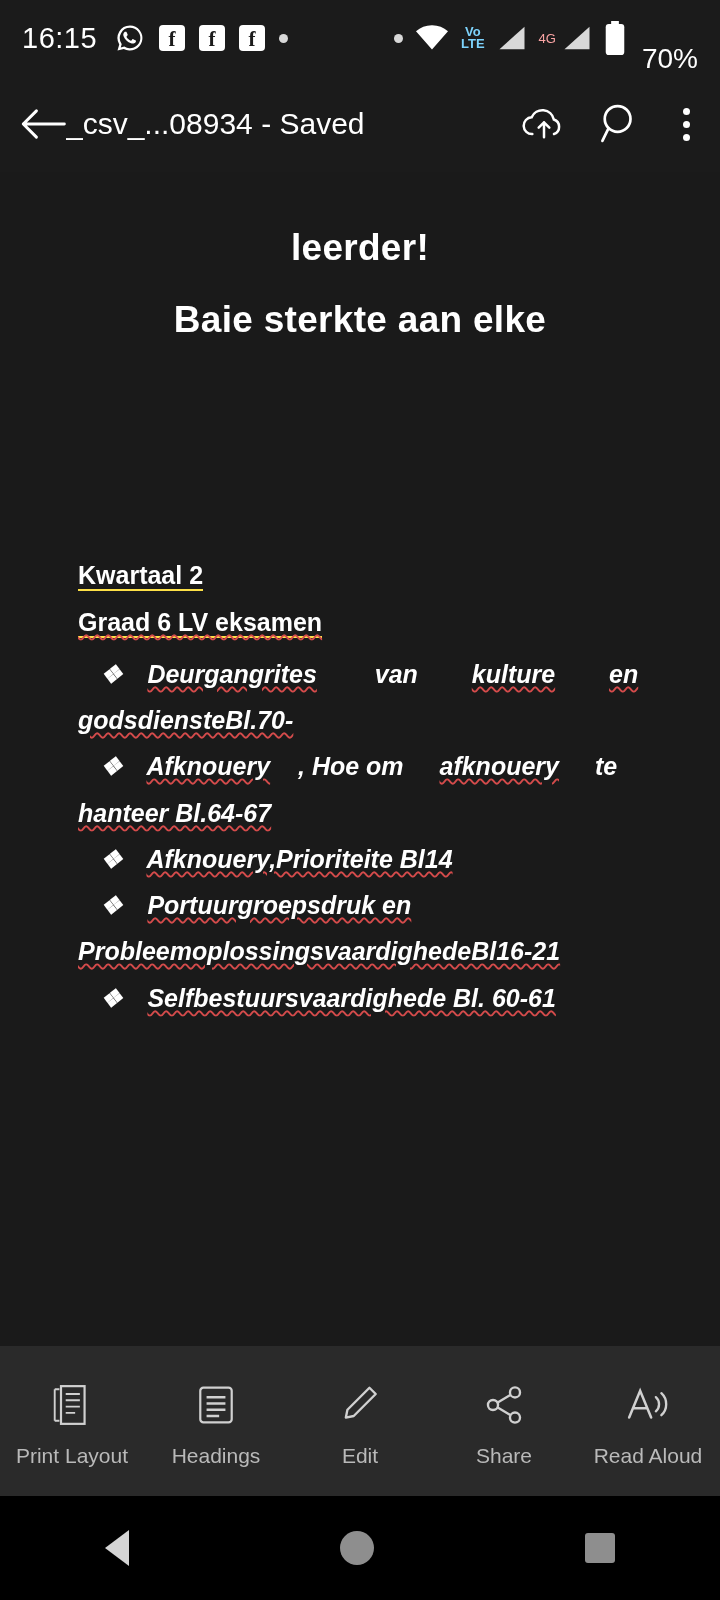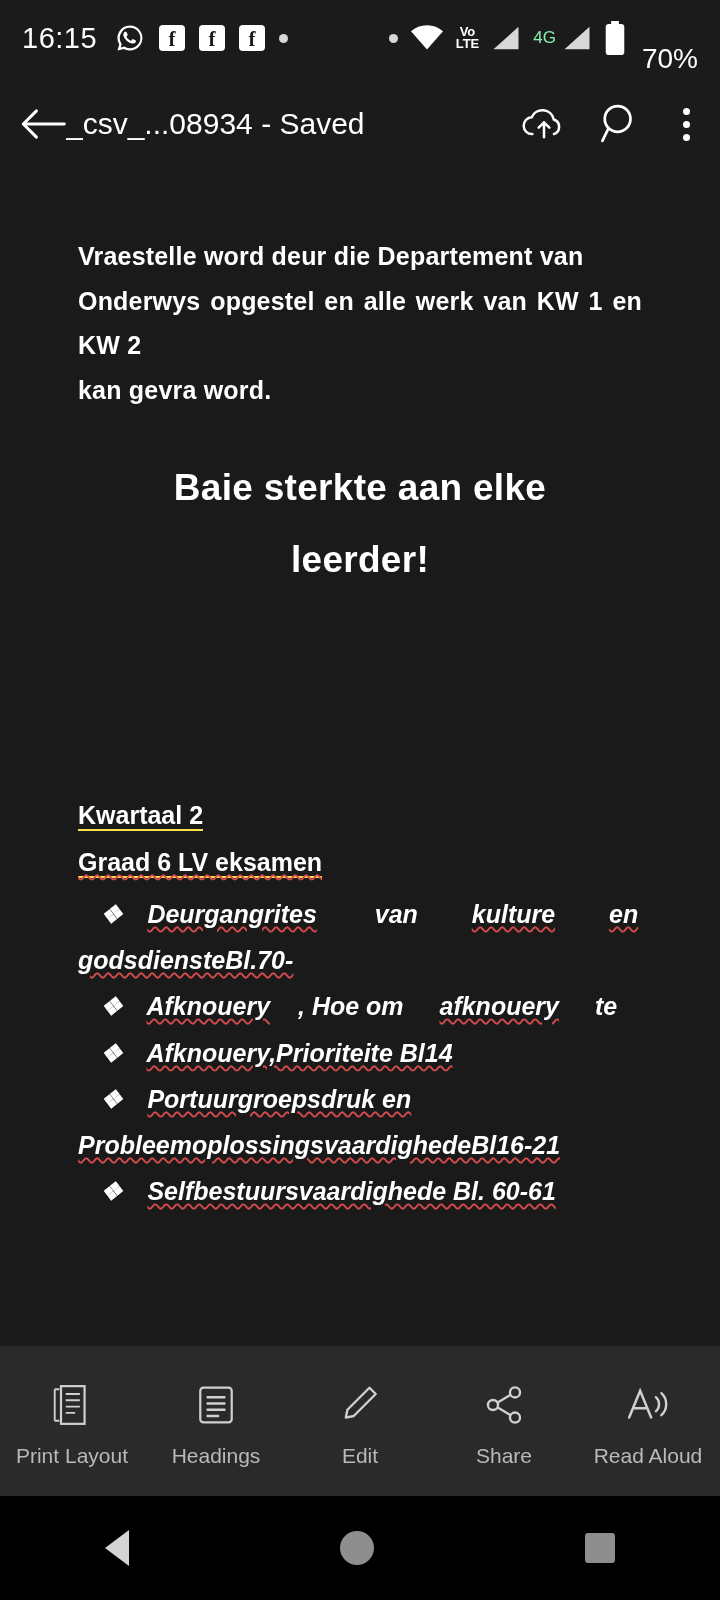--- a/index.html
+++ b/index.html
@@ -52,24 +52,24 @@
   }
   .fb-sq {
     width: 26px; height: 26px; border-radius: 4px;
     background: #fff; color: #1b1b1b;
     font-weight: 700; font-size: 21px;
     display: flex; align-items: flex-end; justify-content: center;
     line-height: 24px;
     font-family: "Liberation Serif", serif;
   }
   .sb-vo {
-    font-size: 13px; line-height: 12px; text-align: center; color: #ffffff;
+    font-size: 13px; line-height: 12px; text-align: center; color: #7dd3fc;
   }
   .sb-vo b { display: block; font-weight: 700; font-size: 13px; }
-  .sb-4g { font-size: 17px; color: #86efac; margin-right: -6px; }
+  .sb-4g { font-size: 13px; color: #fca5a5; margin-right: -6px; }
   .sb-batt-text { font-size: 28px; margin-left: 4px; margin-top: 42px; }
 
   
   .appbar {
     height: 96px;
     background: #1b1b1b;
     display: flex;
     align-items: center;
     padding: 0 20px;
     color: #fff;
@@ -259,29 +259,24 @@
       <span class="kebab">
         <i></i>
           <i></i>
           <i></i>
       </span>
     </span>
   </div>
 
   <div class="doc">
 
-    <div class="p-intro">
-      <div>Vraestelle word deur die Departement van</div>
-      <div>Onderwys opgestel en alle werk van KW 1 en KW 2</div>
-      <div class="lastline">kan gevra word.</div>
-    </div>
 
     <div class="h-center">
+      <div>leerder!</div>
       <div>Baie sterkte aan elke</div>
-      <div>leerder!</div>
     </div>
 
     <div class="spacer-block"></div>
 
     <div class="p-sub">
       <span class="u-solid">Kwartaal 2</span>
     </div>
     <div class="p-sub">
       <span class="u-solid u-spell">Graad 6 LV eksamen</span>
     </div>
@@ -305,20 +300,23 @@
       <div class="bul">
         <span class="dia">❖</span>
         <span class="u-spell">Afknouery</span>
         <span class="sp-wide" style="width:14px"></span>
         <span>, Hoe om</span>
         <span class="sp-wide" style="width:22px"></span>
         <span class="u-spell">afknouery</span>
         <span class="sp-wide" style="width:22px"></span>
         <span>te</span>
       </div>
+      <div class="bul" style="padding-left:0">
+        <span class="u-spell">hanteer Bl.64-67</span>
+      </div>
 
       <div class="bul">
         <span class="dia">❖</span>
         <span class="u-spell">Afknouery,Prioriteite Bl14</span>
       </div>
 
       <div class="bul">
         <span class="dia">❖</span>
         <span class="u-spell">Portuurgroepsdruk en</span>
       </div>

